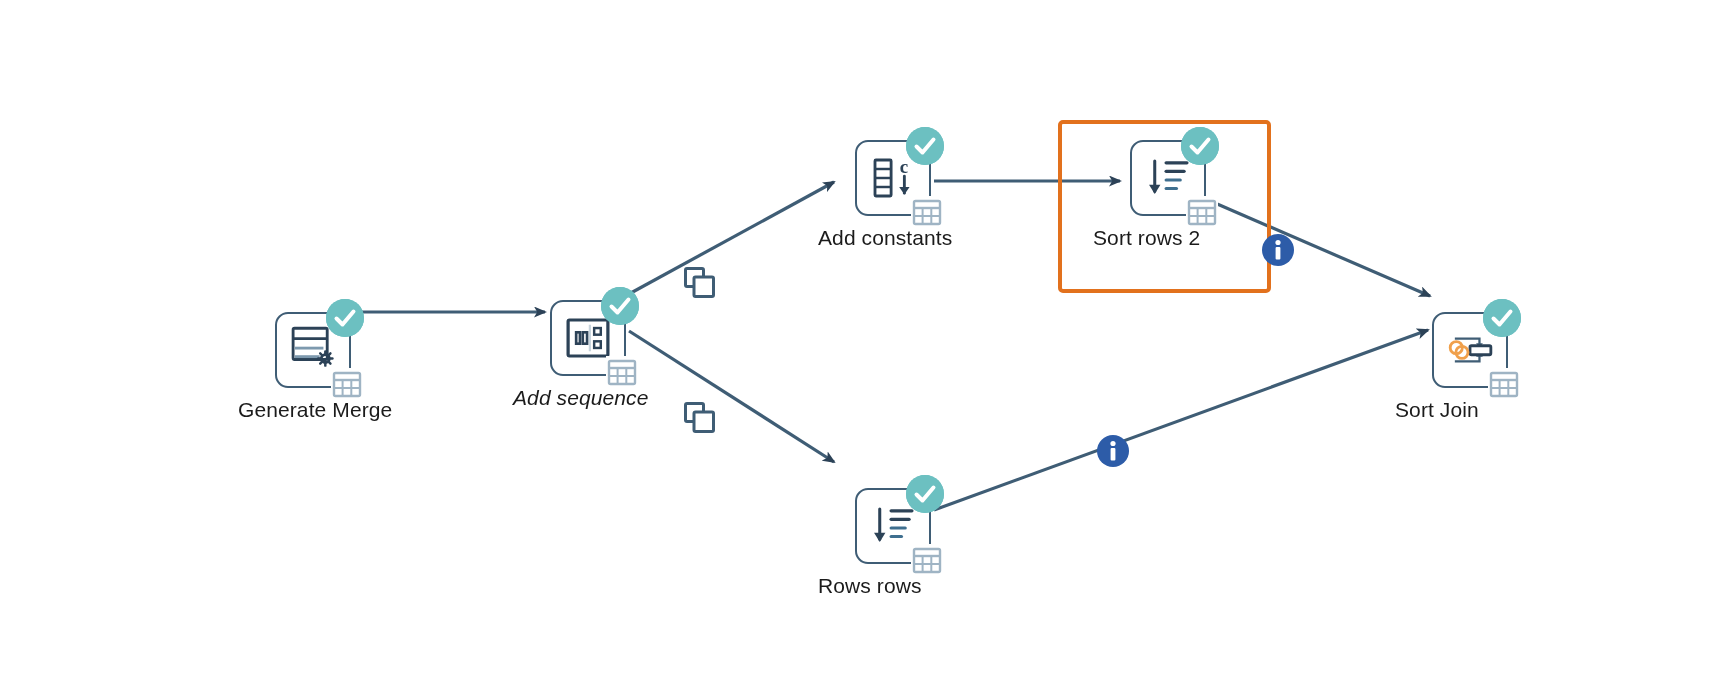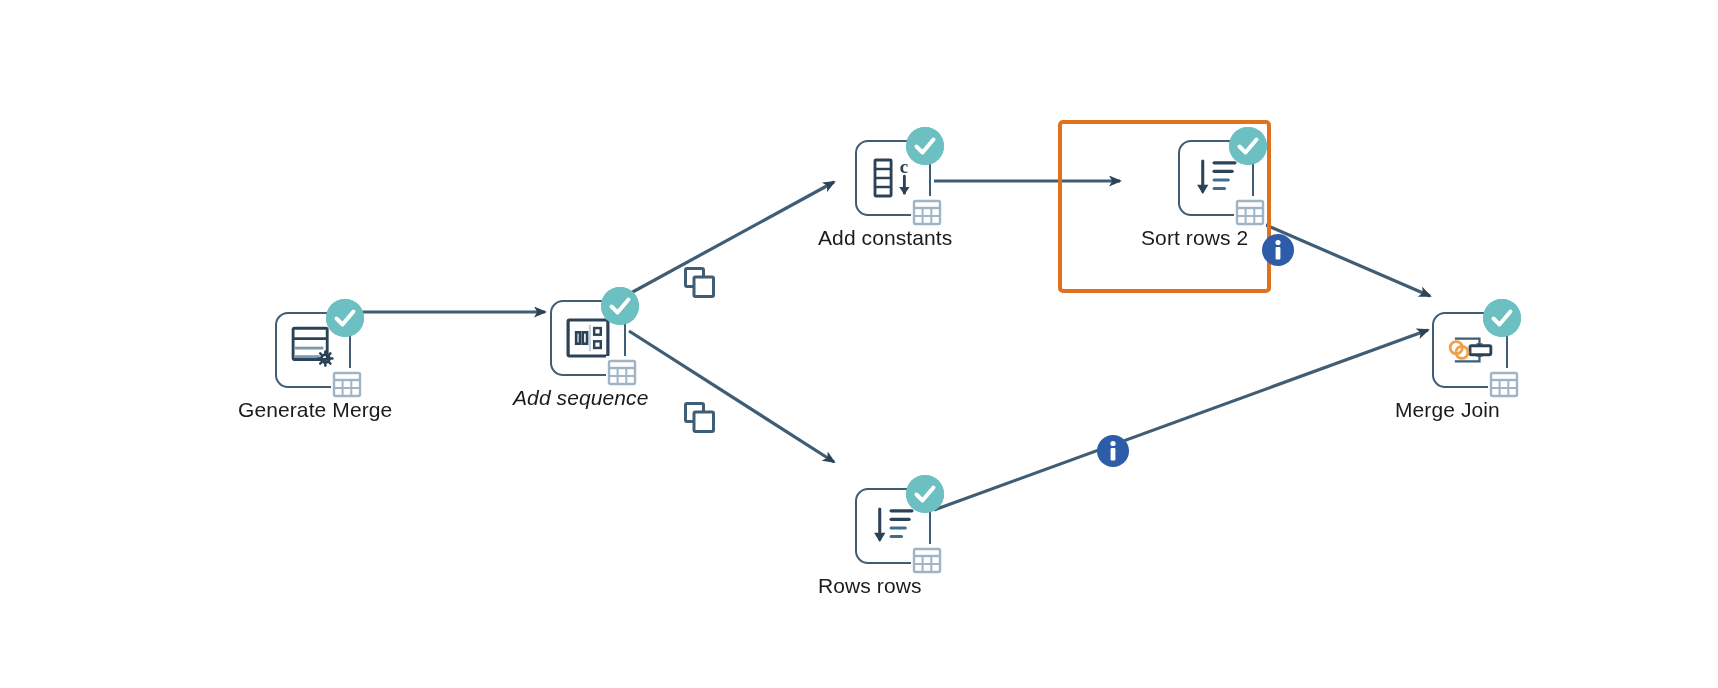--- a/index.html
+++ b/index.html
@@ -215,21 +215,21 @@
           <line x1="3" y1="12" x2="29" y2="12" stroke="#9fb4c4" stroke-width="2.4"></line>
           <line x1="11.6" y1="12" x2="11.6" y2="28" stroke="#9fb4c4" stroke-width="2"></line>
           <line x1="20.3" y1="12" x2="20.3" y2="28" stroke="#9fb4c4" stroke-width="2"></line>
           <line x1="3" y1="20" x2="29" y2="20" stroke="#9fb4c4" stroke-width="2"></line>
         </svg>
       </div>
     </div>
     <div class="node-label">Add constants</div>
   </div>
 
-  <div class="node" style="left:1216px; top:140px;">
+  <div class="node" style="left:1168px; top:140px;">
     <div class="node-box">
       <svg class="node-glyph" viewBox="0 0 76 76" xmlns="http://www.w3.org/2000/svg">
         <g stroke="#2c4257" stroke-width="3.2" stroke-linecap="round">
           <line x1="24" y1="20" x2="24" y2="52"></line>
         </g>
         <path d="M18,45 L24,55 L30,45 Z" fill="#2c4257" stroke="none"></path>
         <g stroke="#2c4257" stroke-width="3.4" stroke-linecap="round">
           <line x1="36" y1="22" x2="58" y2="22"></line>
           <line x1="36" y1="31" x2="55" y2="31"></line>
         </g>
@@ -312,21 +312,21 @@
       <div class="grid-badge">
         <svg viewBox="0 0 32 32" width="32" height="32" xmlns="http://www.w3.org/2000/svg">
           <rect x="3" y="5" width="26" height="23" rx="1.5" fill="#ffffff" stroke="#9fb4c4" stroke-width="2.4"></rect>
           <line x1="3" y1="12" x2="29" y2="12" stroke="#9fb4c4" stroke-width="2.4"></line>
           <line x1="11.6" y1="12" x2="11.6" y2="28" stroke="#9fb4c4" stroke-width="2"></line>
           <line x1="20.3" y1="12" x2="20.3" y2="28" stroke="#9fb4c4" stroke-width="2"></line>
           <line x1="3" y1="20" x2="29" y2="20" stroke="#9fb4c4" stroke-width="2"></line>
         </svg>
       </div>
     </div>
-    <div class="node-label">Merge Join</div>
+    <div class="node-label">Sort Join</div>
   </div>
 
   <div class="hop-icon" style="left:700px; top:283px;">
     <svg viewBox="0 0 34 34" width="34" height="34" xmlns="http://www.w3.org/2000/svg">
       <rect x="2.5" y="2.5" width="18" height="18" rx="1.5" fill="#ffffff" stroke="#3f5d75" stroke-width="3"></rect>
       <rect x="11" y="11" width="19.5" height="19.5" rx="1.5" fill="#ffffff" stroke="#3f5d75" stroke-width="3"></rect>
     </svg>
   </div>
 
   <div class="hop-icon" style="left:700px; top:418px;">

